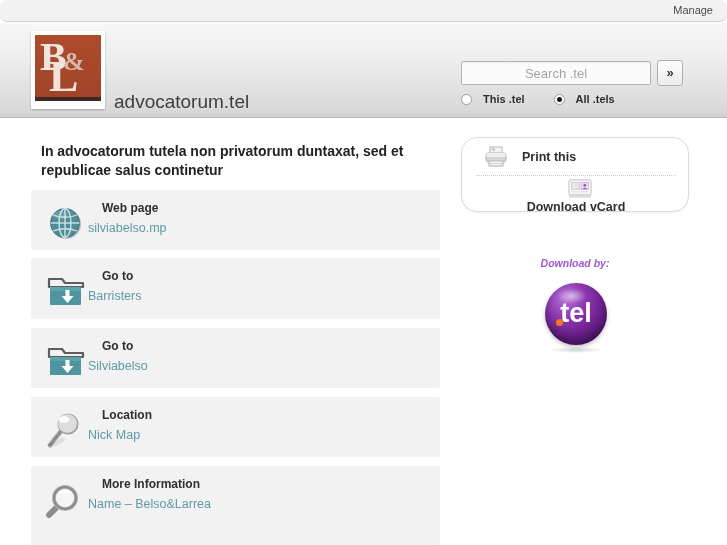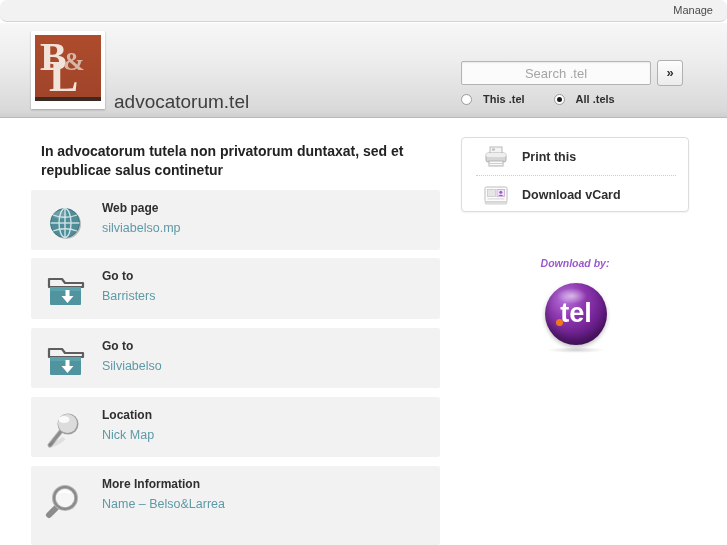--- a/index.html
+++ b/index.html
@@ -133,35 +133,35 @@
     border-radius: 2px;
   }
   .card .icon-wrap {
     position: absolute; left: 14px; top: 12px; width: 44px; height: 44px;
   }
   .card .label {
     position: absolute; left: 71px; top: 11px;
     font-size: 12px; font-weight: bold; color: #2f2f2f;
   }
   .card .value {
-    position: absolute; left: 71px; top: 31px;
+    position: absolute; left: 57px; top: 31px;
     font-size: 12.5px; color: #5d9aa6; text-decoration: none;
   }
   .card .subvalue {
     position: absolute; left: 71px; top: 50px;
     font-size: 12.5px; color: #6c6c6c;
   }
 
   
   #actions-panel {
     position: absolute; left: 461px; top: 137px;
     width: 228px; height: 75px;
     background: #ffffff;
     border: 1px solid #dcdcdc;
-    border-radius: 4px;
+    border-radius: 16px;
     box-shadow: 0 1px 2px rgba(0,0,0,.05);
   }
   .action-row {
     position: absolute; left: 0; width: 228px; height: 37px;
     display: flex; align-items: center;
     font-size: 12.5px; font-weight: bold; color: #2f2f2f;
     cursor: pointer;
   }
   .action-row .act-icon {
     width: 28px; height: 24px; margin-left: 20px; margin-right: 12px;
@@ -332,21 +332,21 @@
         <rect x="7" y="16" width="14" height="5" fill="#fbfbfb" stroke="#b5b5b5" stroke-width="1"></rect>
         <rect x="7" y="18" width="14" height="1" fill="#cfcfcf"></rect>
         <rect x="7" y="20" width="14" height="1" fill="#cfcfcf"></rect>
       </svg>
     </span>
     <span>Print this</span>
   </div>
 
   <div id="action-divider"></div>
 
-  <div class="action-row" style="top:38px;">
+  <div class="action-row" style="top:38px;flex-direction:column;">
     <span class="act-icon">
       <svg viewBox="0 0 28 24" width="28" height="24">
         <rect x="3" y="4" width="22" height="15" rx="1.5" fill="#fcfcfc" stroke="#bcbcbc" stroke-width="1"></rect>
         <rect x="5.5" y="6.5" width="8" height="7" fill="#e6e6e6" stroke="#c9c9c9" stroke-width=".8"></rect>
         <rect x="15" y="6.5" width="7.5" height="7" fill="#efe3f4" stroke="#c9a6d6" stroke-width=".8"></rect>
         <circle cx="18.8" cy="9.3" r="1.5" fill="#9b59d0"></circle>
         <path d="M16.3 13 q2.5 -2.6 5 0 Z" fill="#9b59d0"></path>
         <rect x="5.5" y="15.2" width="17" height="1.3" fill="#dcdcdc"></rect>
         <rect x="3" y="19" width="22" height="2" rx="1" fill="#e9e9e9" stroke="#c6c6c6" stroke-width=".8"></rect>
       </svg>

